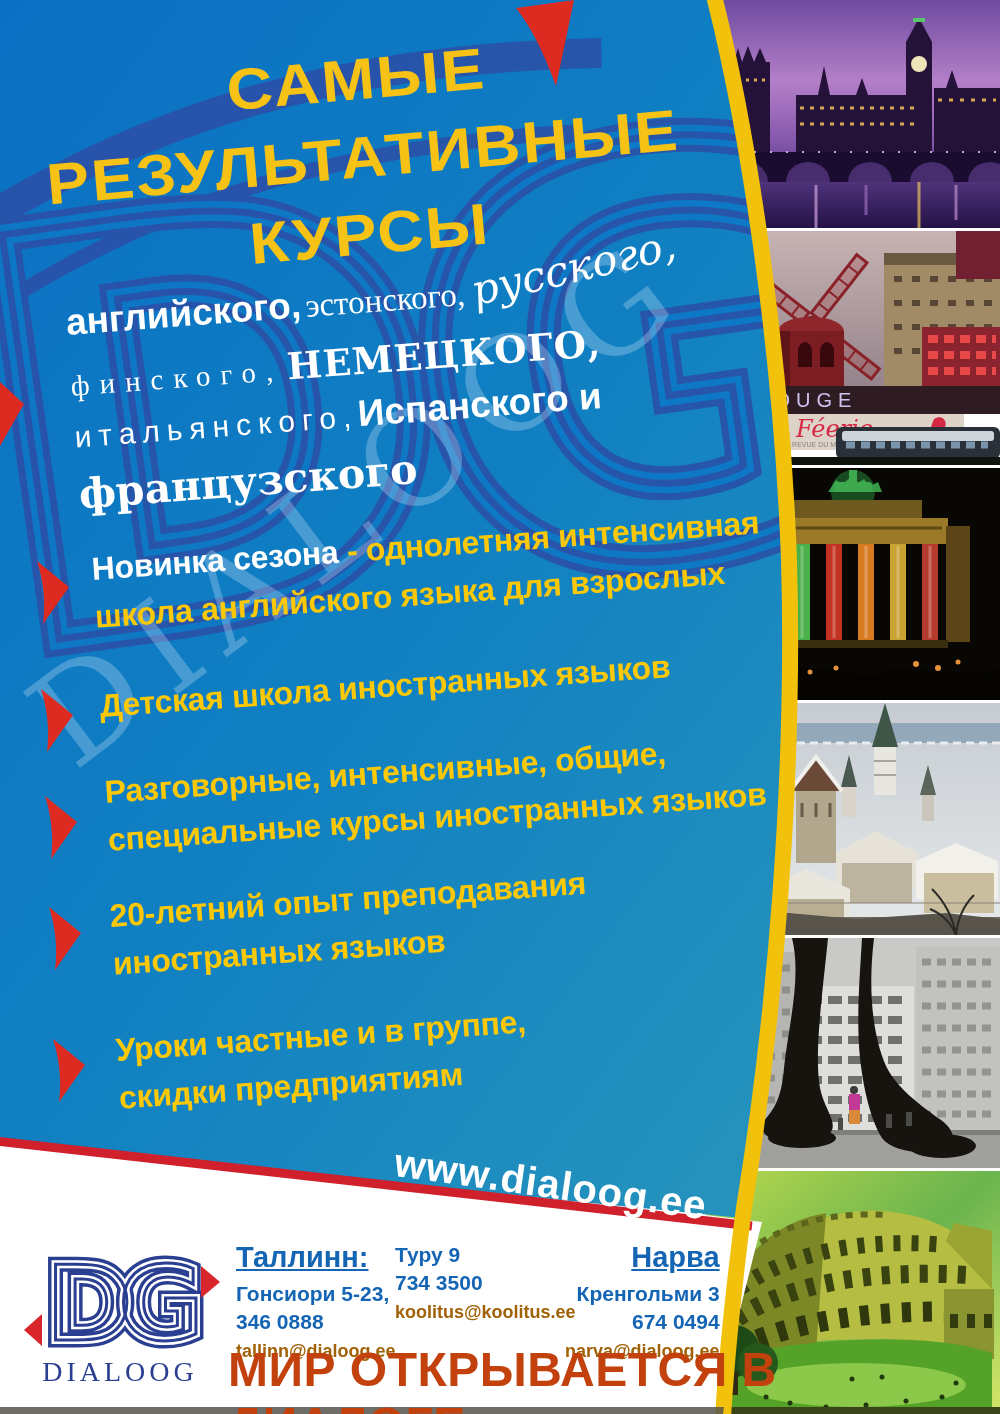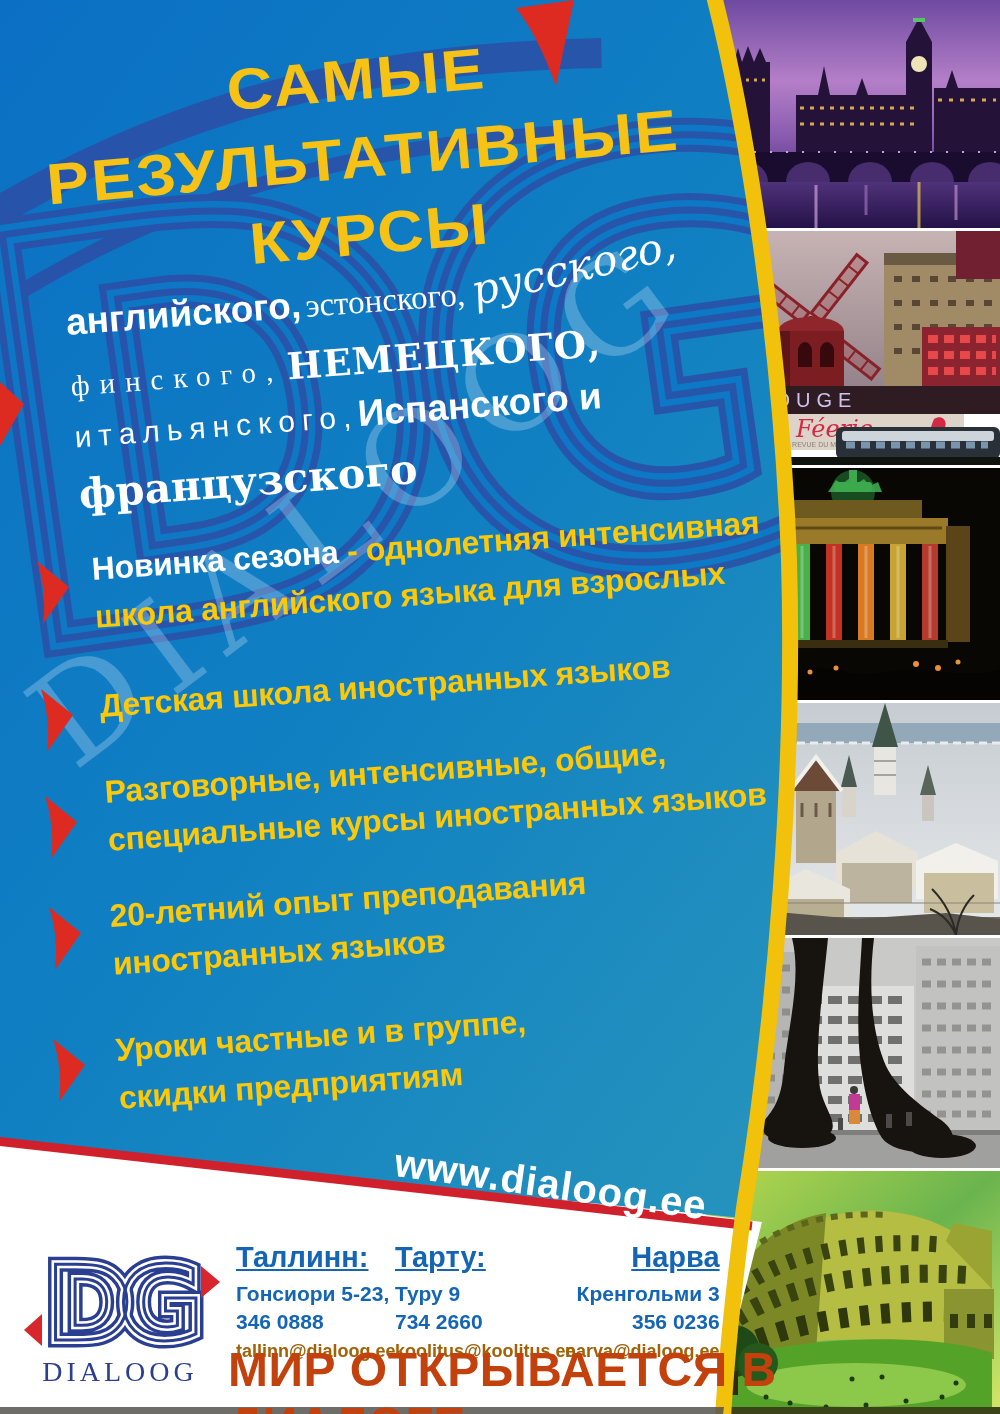--- a/index.html
+++ b/index.html
@@ -430,25 +430,24 @@
 </svg>
 <div class="layer wordmark">DIALOOG</div>
 
 <div class="branch" style="left:230px;top:1241px;margin-left:6px;">
   <div class="city">Таллинн:</div>
   <div class="line">Гонсиори 5-23,</div>
   <div class="line">346 0888</div>
   <div class="email">tallinn@dialoog.ee</div>
 </div>
 <div class="branch" style="left:395px;top:1241px;">
-  <div class="city">Тарту:</div>
   <div class="line">Туру 9</div>
-  <div class="line">734 2660</div>
+  <div class="line">734 3500</div>
   <div class="email">koolitus@koolitus.ee</div>
 </div>
 <div class="branch" style="left:565px;top:1241px;text-align:right;">
   <div class="city">Нарва</div>
   <div class="line">Кренгольми  3</div>
-  <div class="line">356 0236</div>
+  <div class="line">674 0494</div>
   <div class="email">narva@dialoog.ee</div>
 </div>
 
 <div class="layer slogan">МИР ОТКРЫВАЕТСЯ В ДИАЛОГЕ</div>
 
 </body></html>

